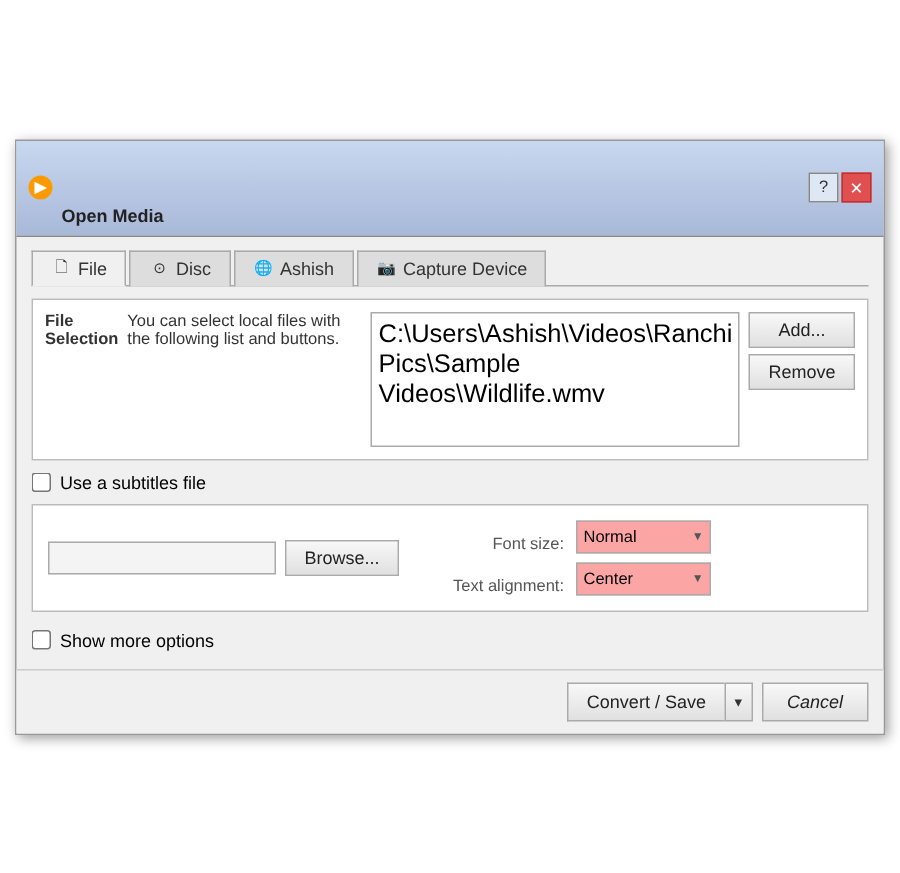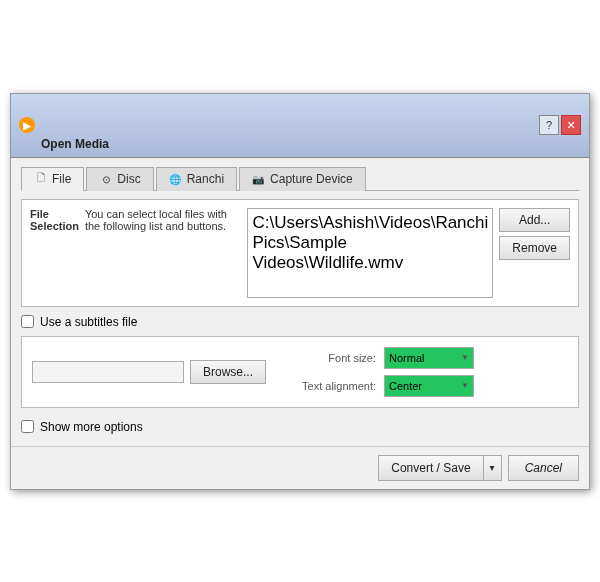--- a/index.html
+++ b/index.html
@@ -230,36 +230,36 @@
 
     .font-options {
       display: flex;
       flex-direction: column;
       gap: 6px;
       padding-left: 20px;
     }
 
     .option-row {
       display: flex;
-      align-items: center;
+      align-items: flex-end;
       gap: 8px;
     }
 
     .option-label {
       font-size: 11px;
       color: #555;
       width: 80px;
       text-align: right;
     }
 
     .dropdown {
       display: flex;
       align-items: center;
       border: 1px solid #aaa;
-      background: #22c55e;
+      background: #fca5a5;
       height: 22px;
       min-width: 90px;
       padding: 0 4px;
       font-size: 11px;
       position: relative;
       cursor: pointer;
     }
 
     .dropdown-text {
       flex: 1;
@@ -348,21 +348,21 @@
       <div class="tab active">
         <span class="tab-icon">🗋</span>
         <span>File</span>
       </div>
       <div class="tab">
         <span class="tab-icon">⊙</span>
         <span>Disc</span>
       </div>
       <div class="tab">
         <span class="tab-icon">🌐</span>
-        <span>Ranchi</span>
+        <span>Ashish</span>
       </div>
       <div class="tab">
         <span class="tab-icon">📷</span>
         <span>Capture Device</span>
       </div>
     </div>
 
     <div class="section-box">
       <span class="section-title">File Selection</span>
       <span class="section-description">You can select local files with the following list and buttons.</span>

